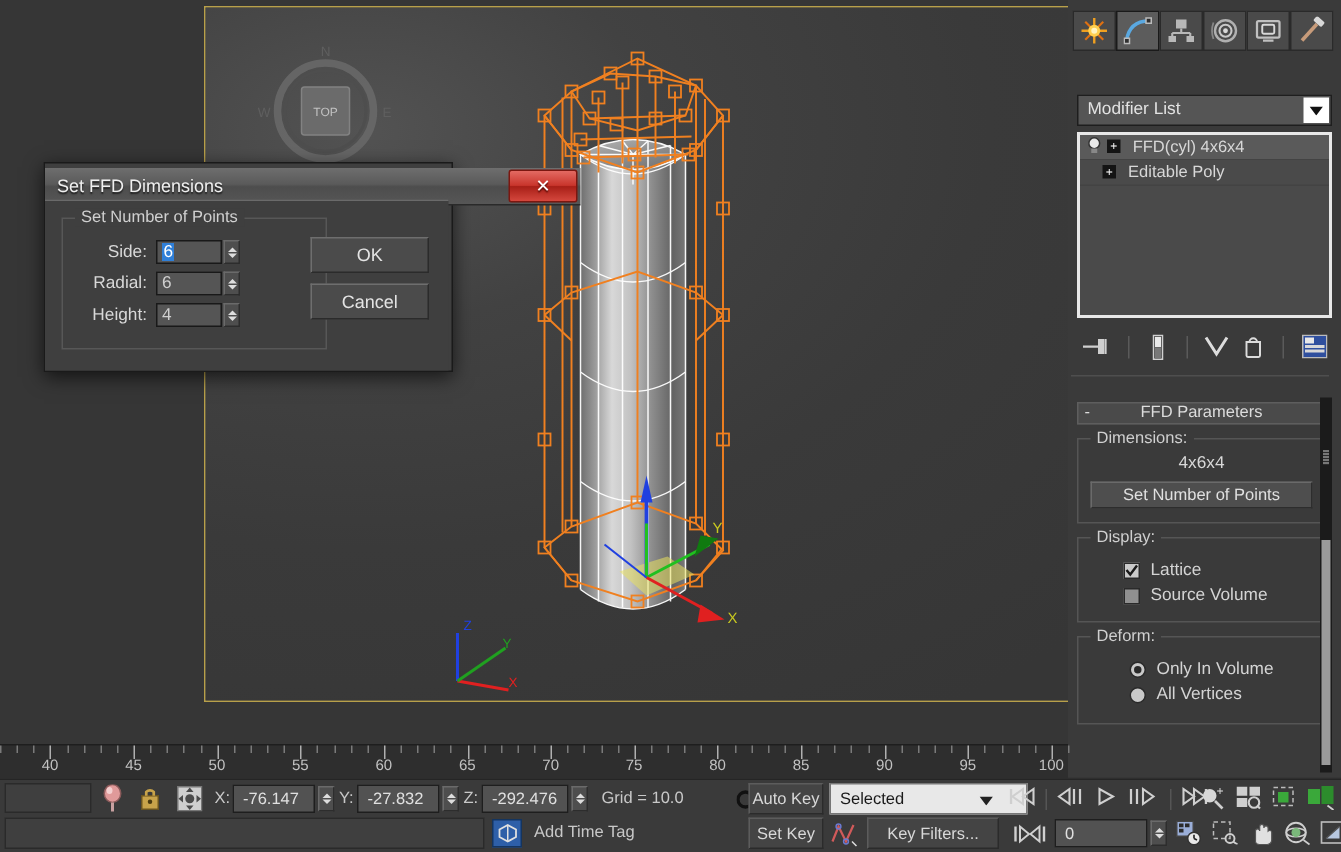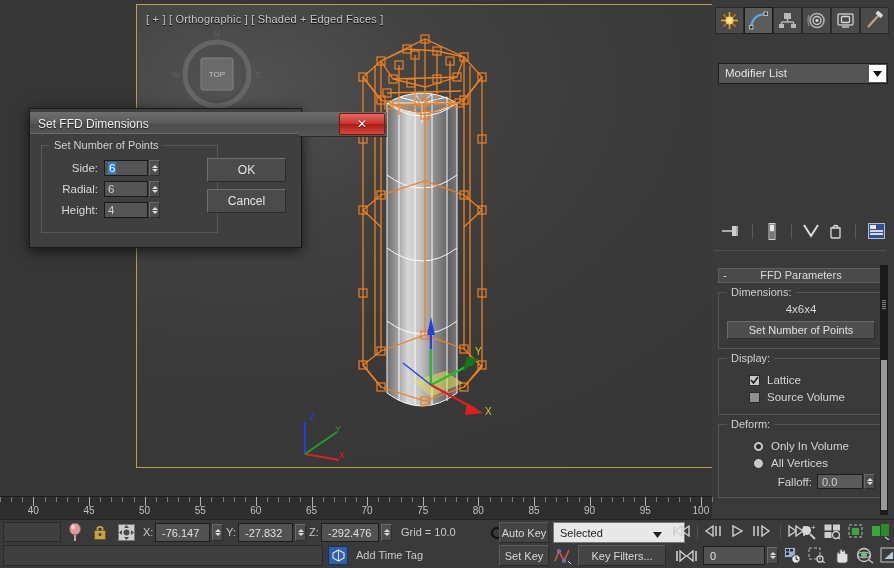--- a/index.html
+++ b/index.html
@@ -276,21 +276,20 @@
         <line x1="294" y1="380" x2="336" y2="358" stroke="#20C020" stroke-width="2"></line>
         <polygon points="330,352 342,354 326,366" fill="#107a10"></polygon>
         <line x1="294" y1="380" x2="338" y2="404" stroke="#E02020" stroke-width="2"></line>
         <polygon points="330,398 346,408 328,410" fill="#E02020"></polygon>
         <line x1="266" y1="358" x2="294" y2="380" stroke="#2040E0" stroke-width="1.4"></line>
         <text x="348" y="410" font-size="10" fill="#c8c820" font-family="Liberation Sans,sans-serif">X</text>
         <text x="338" y="350" font-size="10" fill="#c8c820" font-family="Liberation Sans,sans-serif">Y</text>
       </g>
     </svg>
 
-    <div id="vp-label">[ + ] [ Orthographic ] [ Shaded + Edged Faces ]</div>
 
     <div id="viewcube-flat">
       <svg width="100" height="100" style="position:absolute;left:-14px;top:-14px">
         <text x="50" y="13" font-size="9" fill="#5f5f5f" text-anchor="middle" font-family="Liberation Sans,sans-serif">N</text>
         <text x="50" y="95" font-size="9" fill="#5f5f5f" text-anchor="middle" font-family="Liberation Sans,sans-serif">S</text>
         <text x="9" y="54" font-size="9" fill="#5f5f5f" text-anchor="middle" font-family="Liberation Sans,sans-serif">W</text>
         <text x="91" y="54" font-size="9" fill="#5f5f5f" text-anchor="middle" font-family="Liberation Sans,sans-serif">E</text>
         <circle cx="50" cy="50" r="32" fill="none" stroke="#6a6a6a" stroke-width="5" opacity="0.85"></circle>
         <circle cx="50" cy="50" r="27" fill="none" stroke="#4e4e4e" stroke-width="2"></circle>
         <rect x="34" y="34" width="32" height="32" rx="2" fill="#6b6b6b" stroke="#828282" stroke-width="1"></rect>
@@ -369,20 +368,34 @@
 
   <div id="modlist">
     <div id="modlist-txt">Modifier List</div>
     <div id="modlist-arrow">
       <svg width="9" height="6">
           <polygon points="0,0 9,0 4.5,6" fill="#111"></polygon>
         </svg>
     </div>
   </div>
 
+  <div id="stack">
+    <div class="stack-row sel" style="padding-left:4px;">
+      <svg width="11" height="12" style="vertical-align:-2px">
+          <circle cx="5.5" cy="4.5" r="3.6" fill="#e8e8e8" stroke="#333"></circle>
+          <rect x="3.5" y="8" width="4" height="3" fill="#888"></rect>
+        </svg>
+      <span class="mini-plus">+</span>
+      <span style="margin-left:5px;">FFD(cyl) 4x6x4</span>
+    </div>
+    <div class="stack-row" style="padding-left:15px;">
+      <span class="mini-plus">+</span>
+      <span style="margin-left:5px;">Editable Poly</span>
+    </div>
+  </div>
 
   <div id="stack-tools">
     <div style="width:30px;display:flex;justify-content:center">
       <svg width="20" height="14">
           <line x1="1" y1="7" x2="11" y2="7" stroke="#d0d0d0" stroke-width="1.5"></line>
           <rect x="11" y="2" width="4" height="10" fill="#cfcfcf"></rect>
           <line x1="16" y1="2" x2="16" y2="12" stroke="#d0d0d0" stroke-width="1.5"></line>
         </svg>
     </div>
     <div class="sep-v"></div>
@@ -448,28 +461,20 @@
 
     <div class="grp" style="padding-bottom:8px;">
       <div class="grp-title">Deform:</div>
       <div class="radiorow">
         <span class="radio on"></span>
         <span>Only In Volume</span>
       </div>
       <div class="radiorow">
         <span class="radio"></span>
         <span>All Vertices</span>
-      </div>
-      <div class="falloffrow">
-        <span style="font-size:11.5px;margin-right:5px;">Falloff:</span>
-        <span class="numfield" style="width:46px;">0.0</span>
-        <span class="spin">
-            <i class="u"></i>
-            <i class="d"></i>
-          </span>
       </div>
     </div>
   </div>
 
   <div id="panel-scroll-track"></div>
   <div id="panel-scroll-thumb"></div>
   <div id="panel-grip"></div>
 
   <div id="ruler">
       <div class="tick" style="left: 0px; height: 5px; background: rgb(122, 122, 122);"></div>

